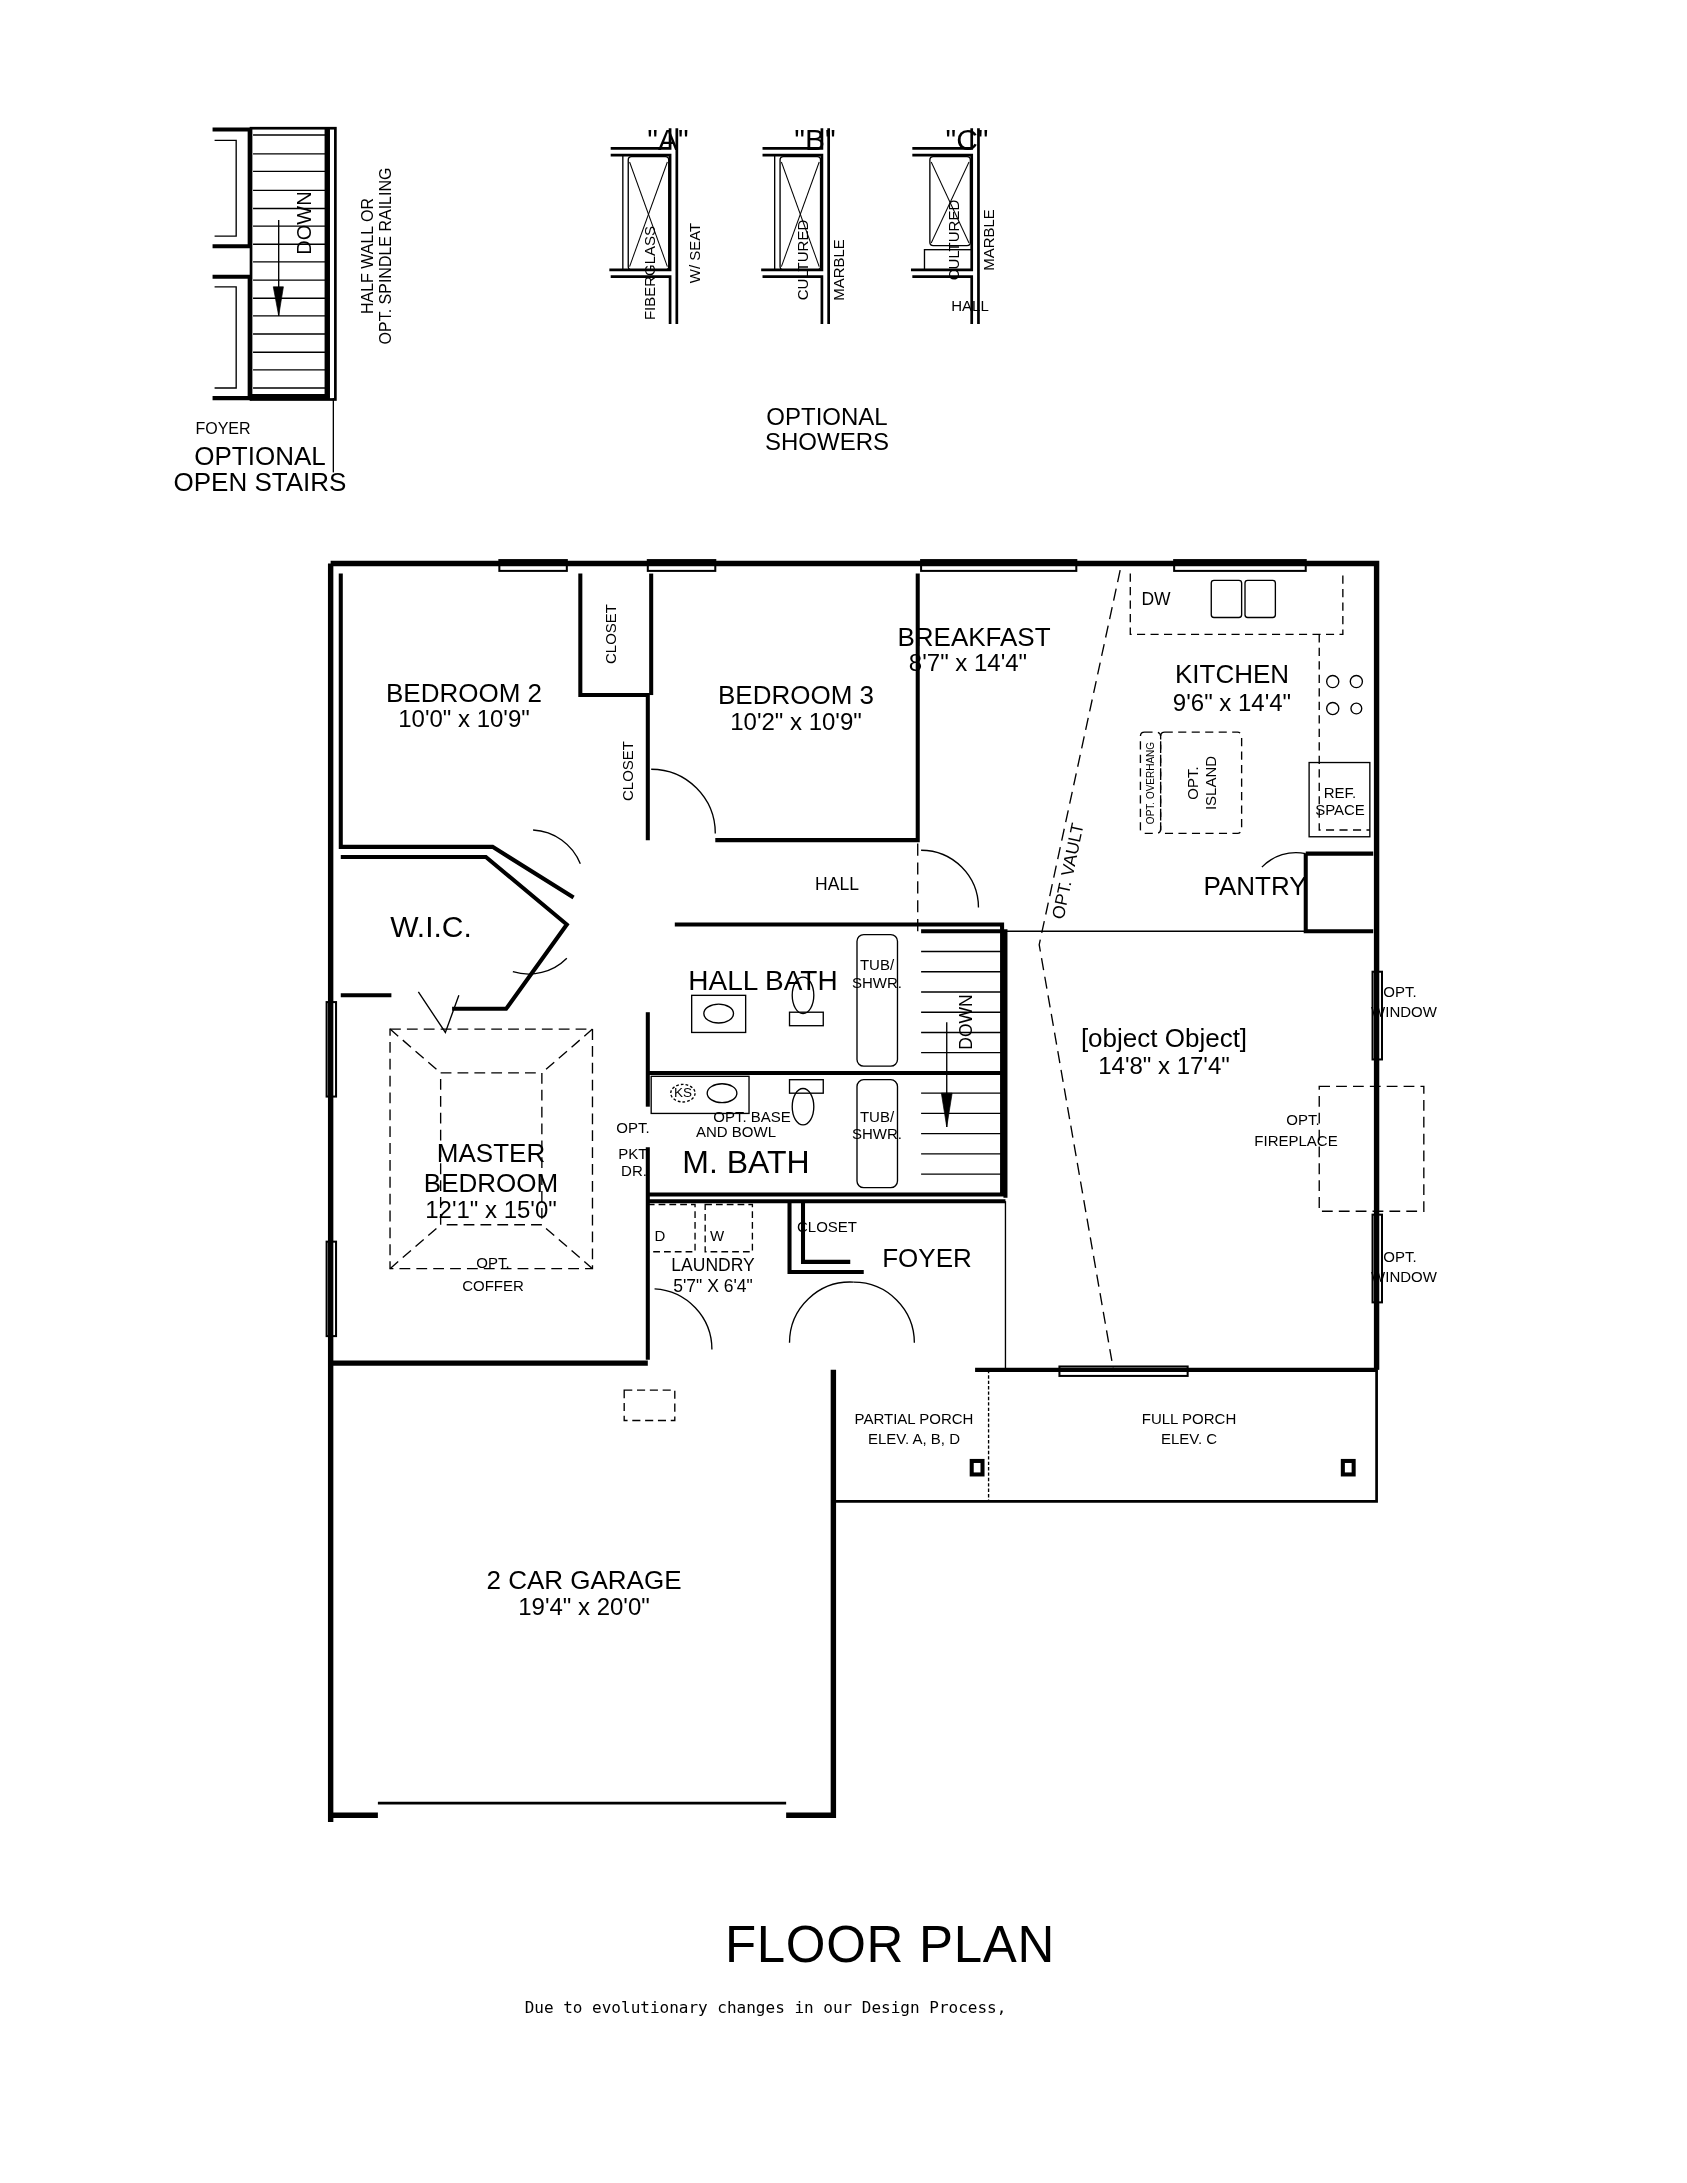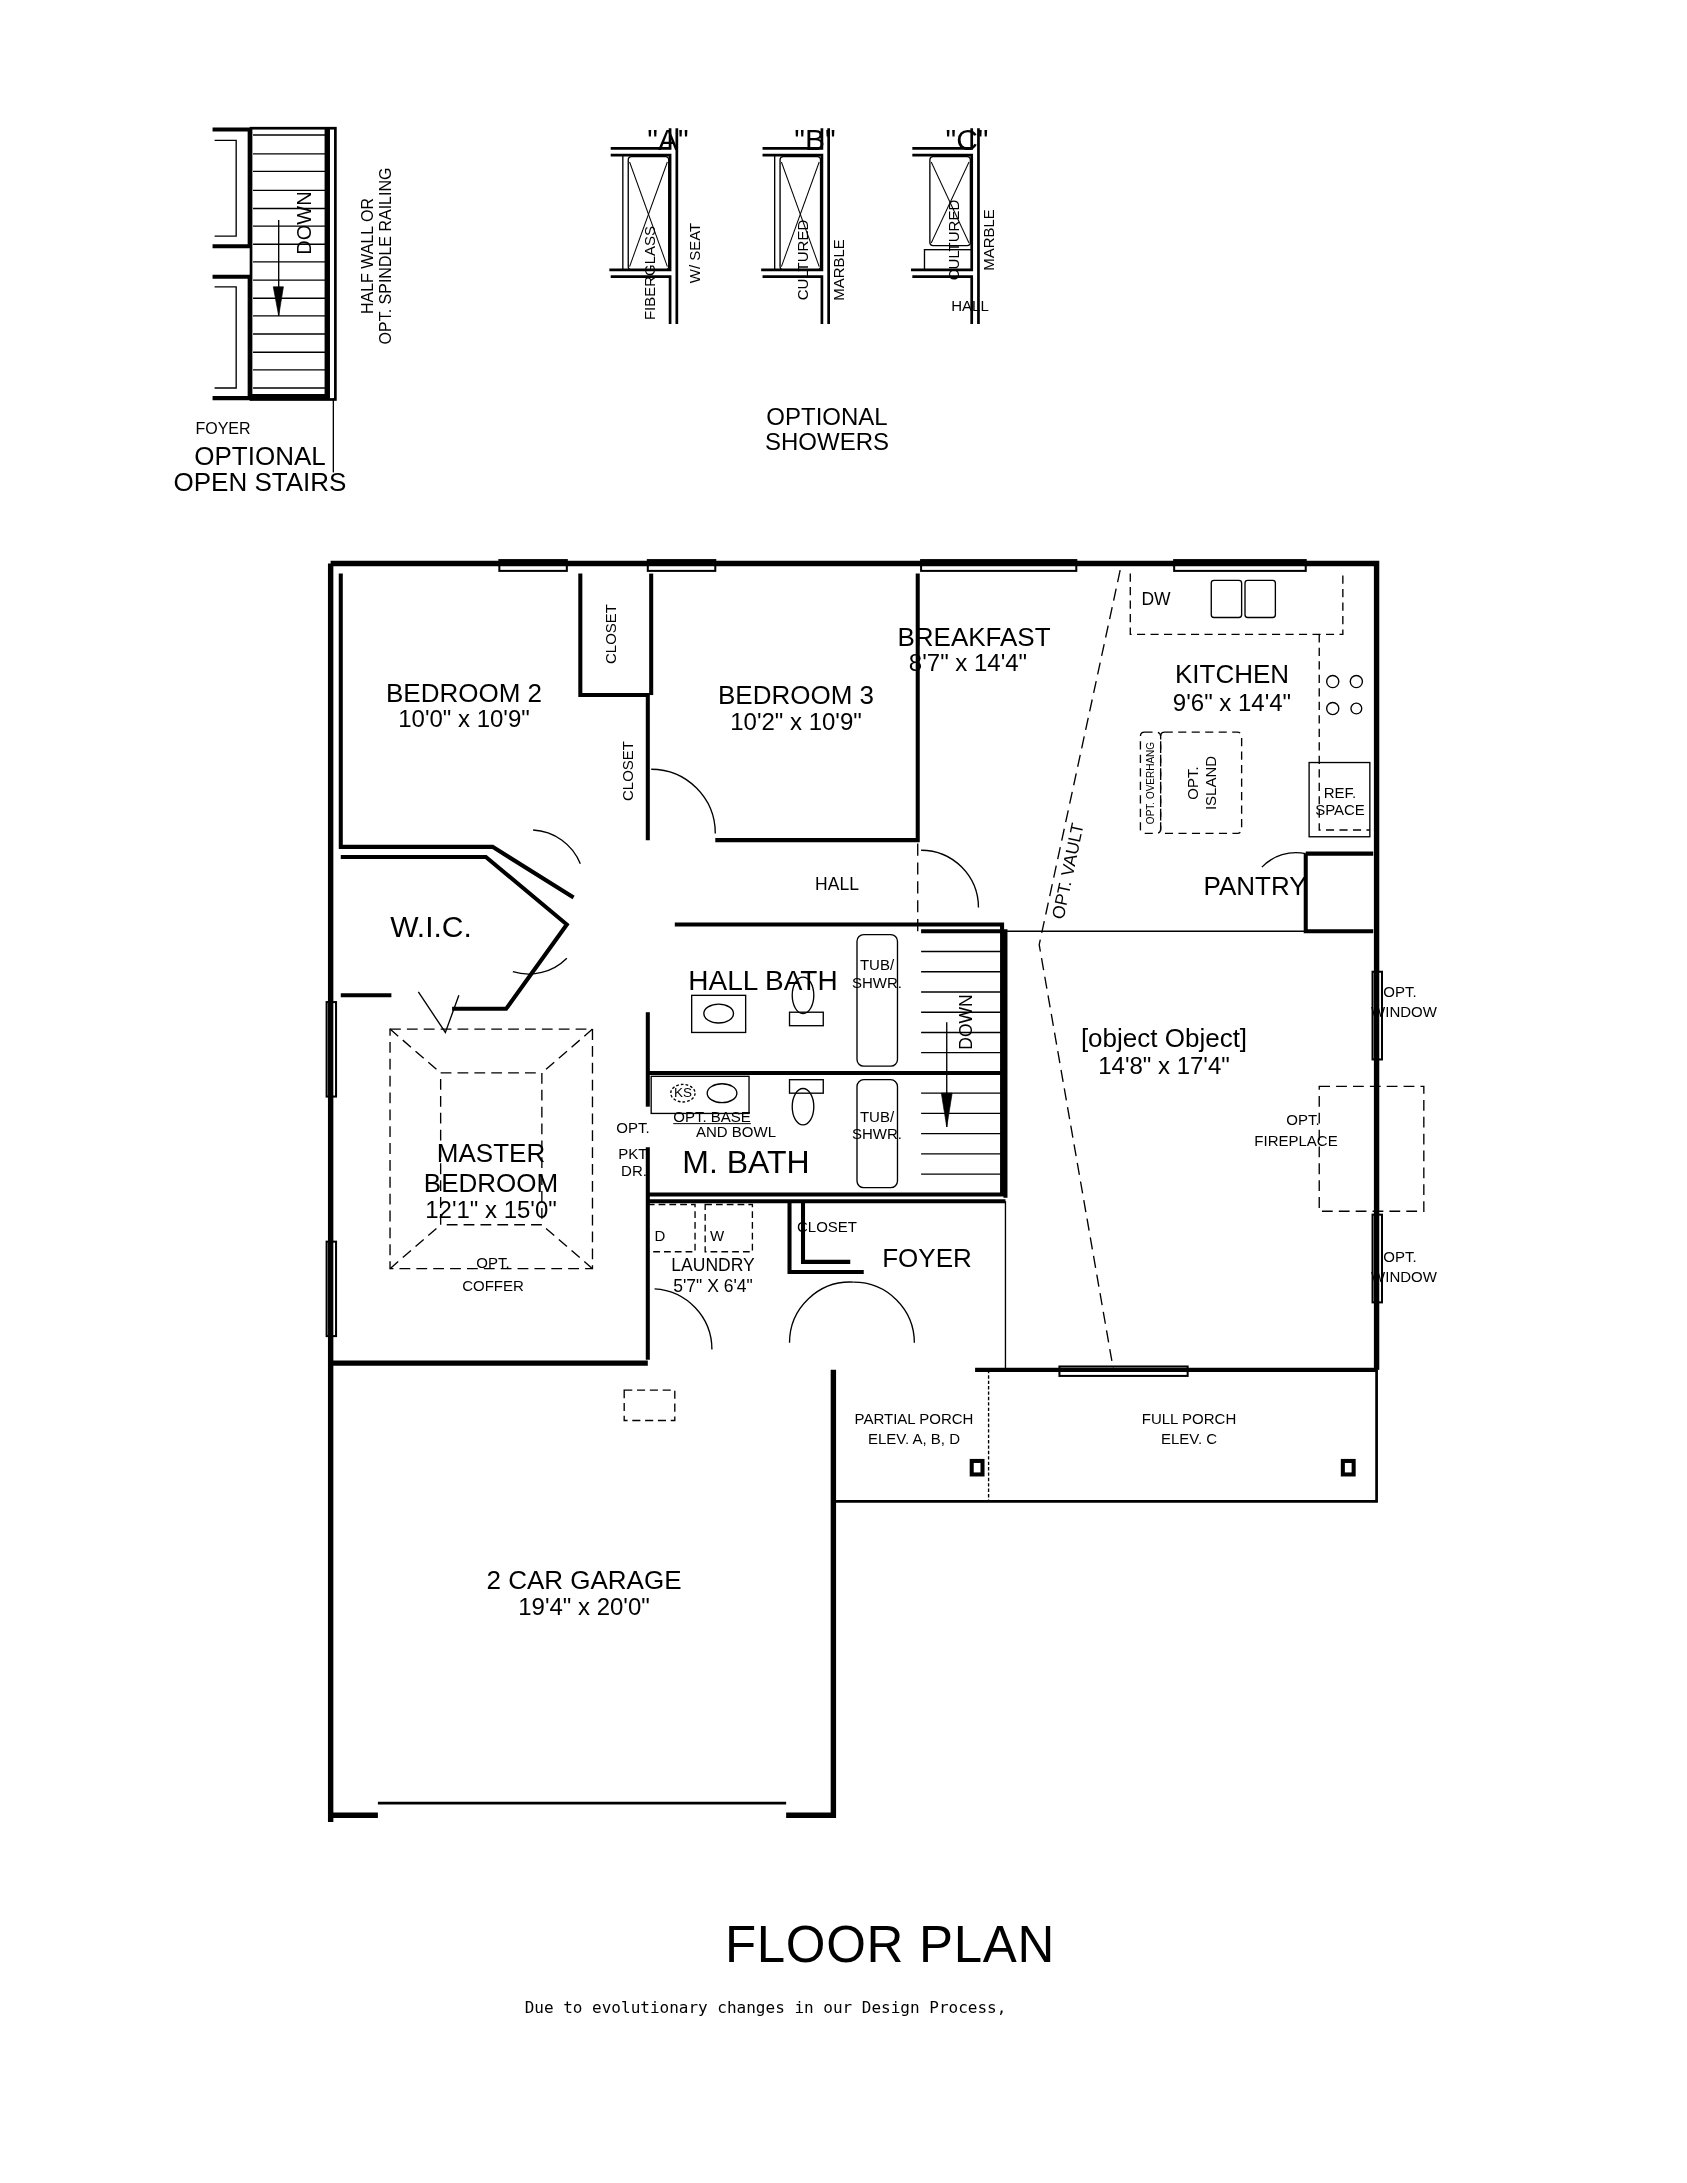--- a/index.html
+++ b/index.html
@@ -248,21 +248,21 @@
 <div class="lbl tiny" style="left:1340px; top:810px;">SPACE</div>
 <div class="lbl room" style="left:1255px; top:887px;">PANTRY</div>
 <div class="lbl vert small" style="left:1068px; top:871px; transform:translate(-50%,-50%) rotate(-78deg);">OPT. VAULT</div>
 <div class="lbl small" style="left:837px; top:884px;">HALL</div>
 <div class="lbl room" style="left:431px; top:927px; font-size:30px;">W.I.C.</div>
 <div class="lbl" style="left:763px; top:981px; font-size:28px;">HALL BATH</div>
 <div class="lbl tiny" style="left:877px; top:965px;">TUB/</div>
 <div class="lbl tiny" style="left:877px; top:983px;">SHWR.</div>
 <div class="lbl vert small" style="left:966px; top:1022px;">DOWN</div>
 <div class="lbl tiny" style="left:683px; top:1093px; font-size:13.5px;">KS</div>
-<div class="lbl tiny" style="left:712px; top:1117px;text-decoration:underline;">OPT. BASE</div>
+<div class="lbl tiny" style="left:752px; top:1117px;">OPT. BASE</div>
 <div class="lbl tiny" style="left:736px; top:1132px;">AND BOWL</div>
 <div class="lbl tiny" style="left:877px; top:1117px;">TUB/</div>
 <div class="lbl tiny" style="left:877px; top:1134px;">SHWR.</div>
 <div class="lbl" style="left:746px; top:1163px; font-size:32px;">M. BATH</div>
 <div class="lbl tiny" style="left:633px; top:1128px;">OPT.</div>
 <div class="lbl tiny" style="left:634px; top:1154px;">PKT.</div>
 <div class="lbl tiny" style="left:634px; top:1171px;">DR.</div>
 <div class="lbl room" style="left:491px; top:1154px;">MASTER</div>
 <div class="lbl room" style="left:491px; top:1184px;">BEDROOM</div>
 <div class="lbl dim" style="left:491px; top:1210px;">12'1" x 15'0"</div>

